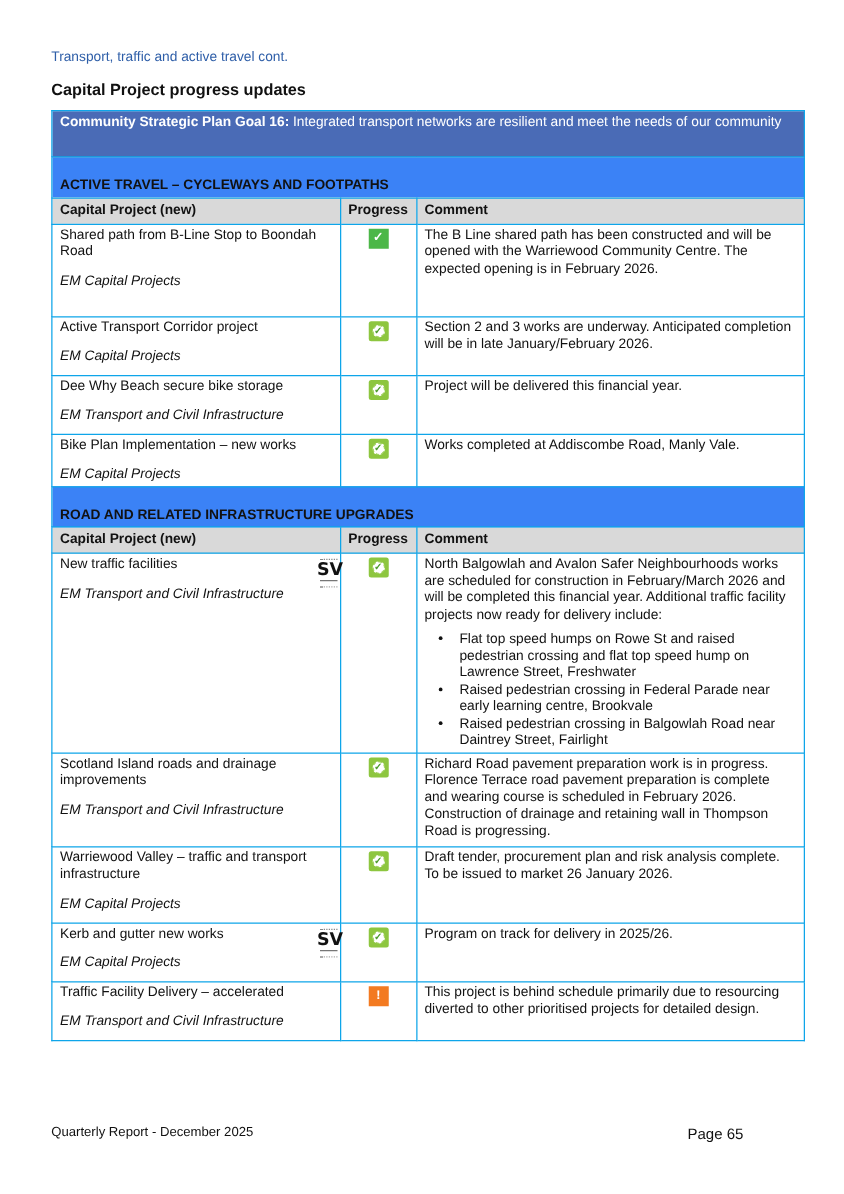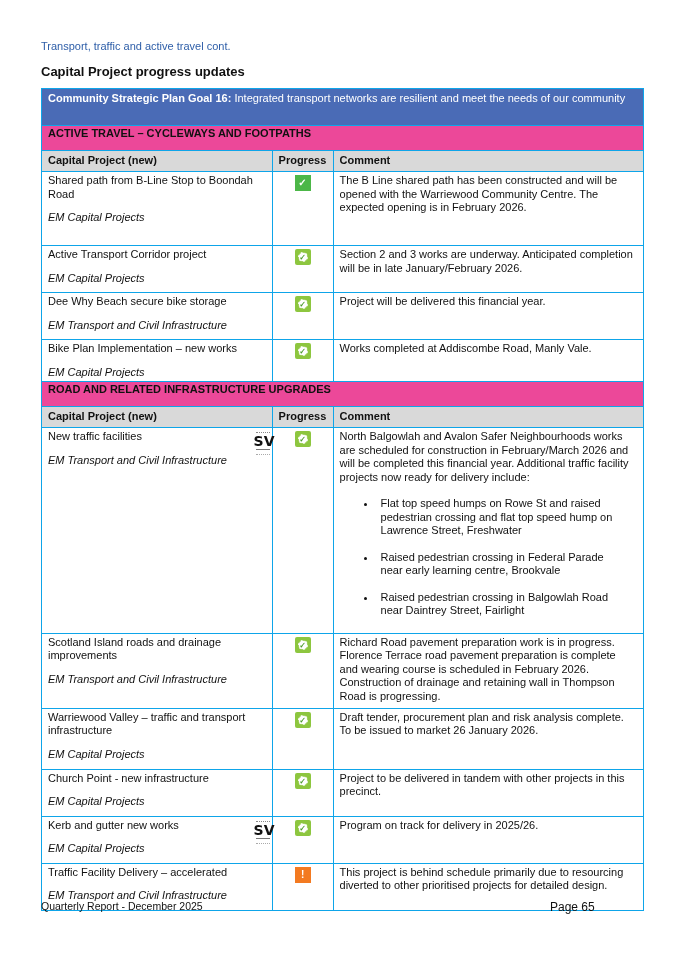--- a/index.html
+++ b/index.html
@@ -4,38 +4,38 @@
 <style>
   * { box-sizing: border-box; margin: 0; padding: 0; }
   html, body { width: 675px; height: 955px; background: #ffffff; }
   body { font-family: "Liberation Sans", sans-serif; color: #111; position: relative; overflow: hidden; }
   .section-title { position: absolute; left: 41px; top: 40px; font-size: 11px; font-weight: normal; color: #2e5ea8; }
   .page-heading { position: absolute; left: 41px; top: 64px; font-size: 13px; font-weight: bold; color: #111; }
   table.report { position: absolute; left: 41px; top: 88px; width: 603px; border-collapse: collapse; font-size: 11px; line-height: 13.5px; }
   table.report td { border: 1px solid #0ea5e9; vertical-align: top; padding: 2px 6px 2px 6px; }
   tr.goal td { background: #4a6bb6; color: #fff; height: 37px; padding-top: 3px; }
   tr.goal b { font-weight: bold; }
-  tr.category td { background: #ec4899; font-weight: bold; height: 25px; padding-top: 1px; }
+  tr.category td { background: #3b82f6; font-weight: bold; height: 25px; padding-top: 16px; }
   tr.colhead td { background: #d9d9d9; font-weight: bold; height: 21px; padding-top: 3px; }
   col.c1 { width: 231px; } col.c2 { width: 61px; } col.c3 { width: 311px; }
   .proj-cell { position: relative; margin-top: 33px; }
   .proj-name { display: block; }
   .proj-owner { display: block; font-style: italic; margin-top: 10px; }
   .sv-logo { position: absolute; right: 0; top: 6px; width: 18px; height: 20px; font-family: "DejaVu Sans", sans-serif; font-weight: bold; font-size: 14px; line-height: 14px; color: #111; text-align: center; }
   .sv-logo:before { content: ""; position: absolute; left: 2px; top: -2px; width: 14px; height: 1px; border-top: 1px dotted #888; }
   .sv-logo:after { content: ""; position: absolute; left: 2px; top: 15px; width: 14px; height: 4px; border-top: 1px solid #777; border-bottom: 1px dotted #aaa; }
   .progress-cell { text-align: center; }
   .status-icon { display: inline-block; width: 16px; height: 16px; margin-top: 1px; position: relative; color: #fff; font-size: 10px; line-height: 16px; font-weight: bold; }
   .status-complete { background: #4cb748; }
   .status-ontrack { background: #8dc63f; border-radius: 2px; }
   .status-ontrack:before { content: ""; position: absolute; left: 3px; top: 3px; width: 10px; height: 10px; border-radius: 50%; background: #ffffff; border: 1px dashed #a6d36a; box-sizing: border-box; }
   .status-ontrack span { position: relative; color: #4a9a2a; font-size: 8px; }
   .status-behind { background: #f37a21; }
   .comment-cell ul { margin: 6px 0 0 0; padding-left: 24px; }
-  .comment-cell li { margin: 13px; padding-left: 4px; }
+  .comment-cell li { margin: 0; padding-left: 4px; }
   .footer-left { position: absolute; left: 41px; top: 900px; font-size: 10.5px; }
   .footer-right { position: absolute; left: 550px; top: 900px; font-size: 12px; }
 </style>
 </head>
 <body>
 
 <div class="section-title">Transport, traffic and active travel cont.</div>
 <div class="page-heading">Capital Project progress updates</div>
 
 <table class="report">
@@ -125,28 +125,20 @@
     <tr style="height:61px">
       <td class="proj-cell">
           <span class="proj-name">Warriewood Valley – traffic and transport infrastructure</span>
           <span class="proj-owner">EM Capital Projects</span>
         </td>
       <td class="progress-cell"><span class="status-icon status-ontrack"><span>✓</span></span></td>
       <td class="comment-cell">Draft tender, procurement plan and risk analysis complete. To be issued to market 26 January 2026.</td>
     </tr>
     <tr style="height:47px">
       <td class="proj-cell">
-          <span class="proj-name">Church Point - new infrastructure</span>
-          <span class="proj-owner">EM Capital Projects</span>
-        </td>
-      <td class="progress-cell"><span class="status-icon status-ontrack"><span>✓</span></span></td>
-      <td class="comment-cell">Project to be delivered in tandem with other projects in this precinct.</td>
-    </tr>
-    <tr style="height:47px">
-      <td class="proj-cell">
           <span class="proj-name">Kerb and gutter new works</span>
           <span class="proj-owner">EM Capital Projects</span>
           <span class="sv-logo">SV</span>
         </td>
       <td class="progress-cell"><span class="status-icon status-ontrack"><span>✓</span></span></td>
       <td class="comment-cell">Program on track for delivery in 2025/26.</td>
     </tr>
     <tr style="height:47px">
       <td class="proj-cell">
           <span class="proj-name">Traffic Facility Delivery – accelerated</span>

